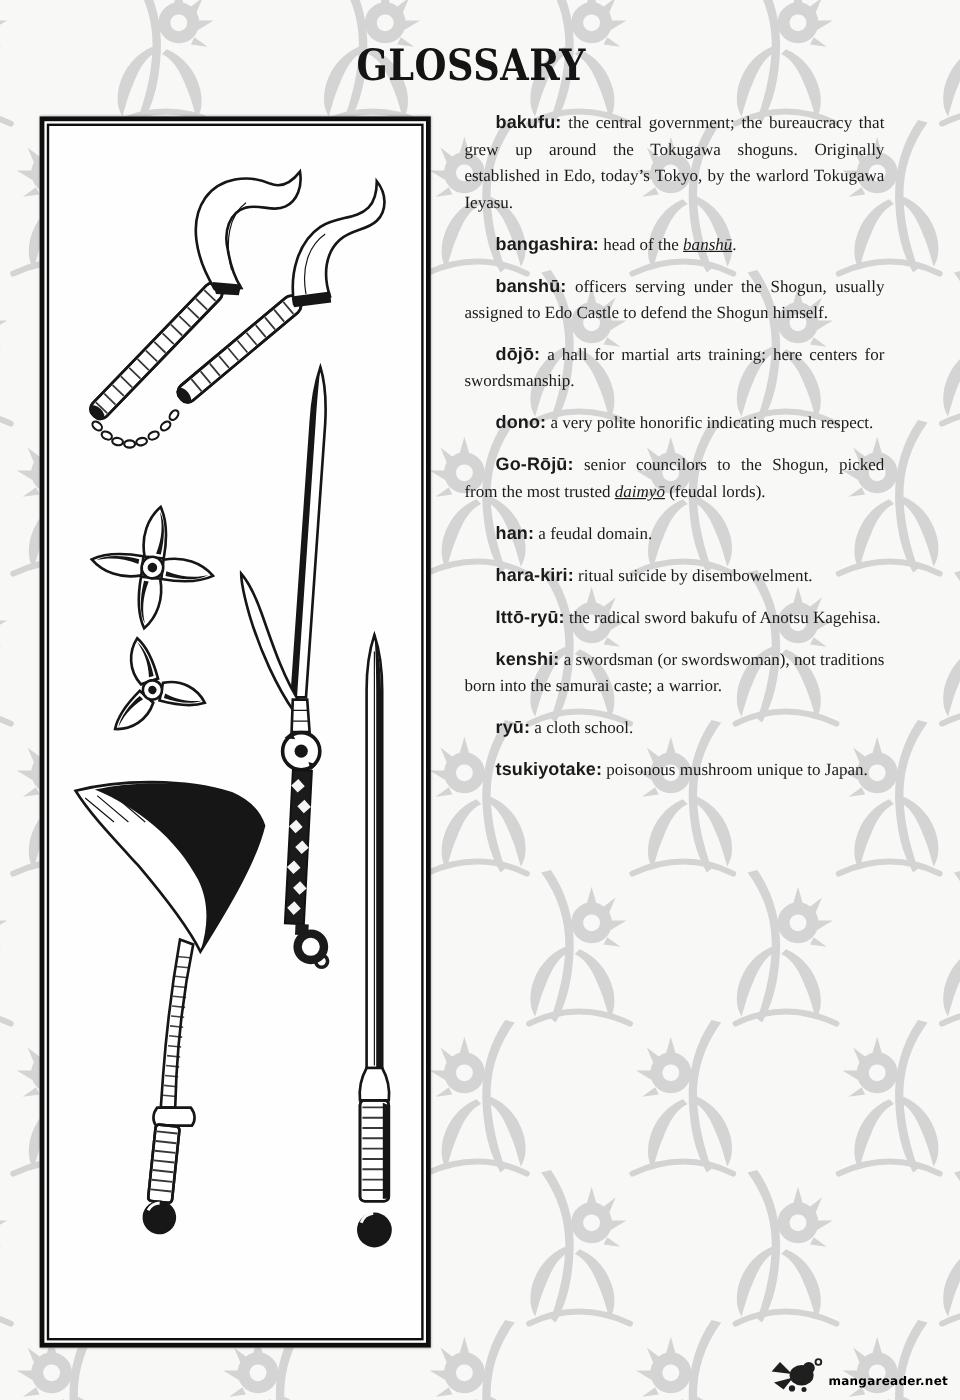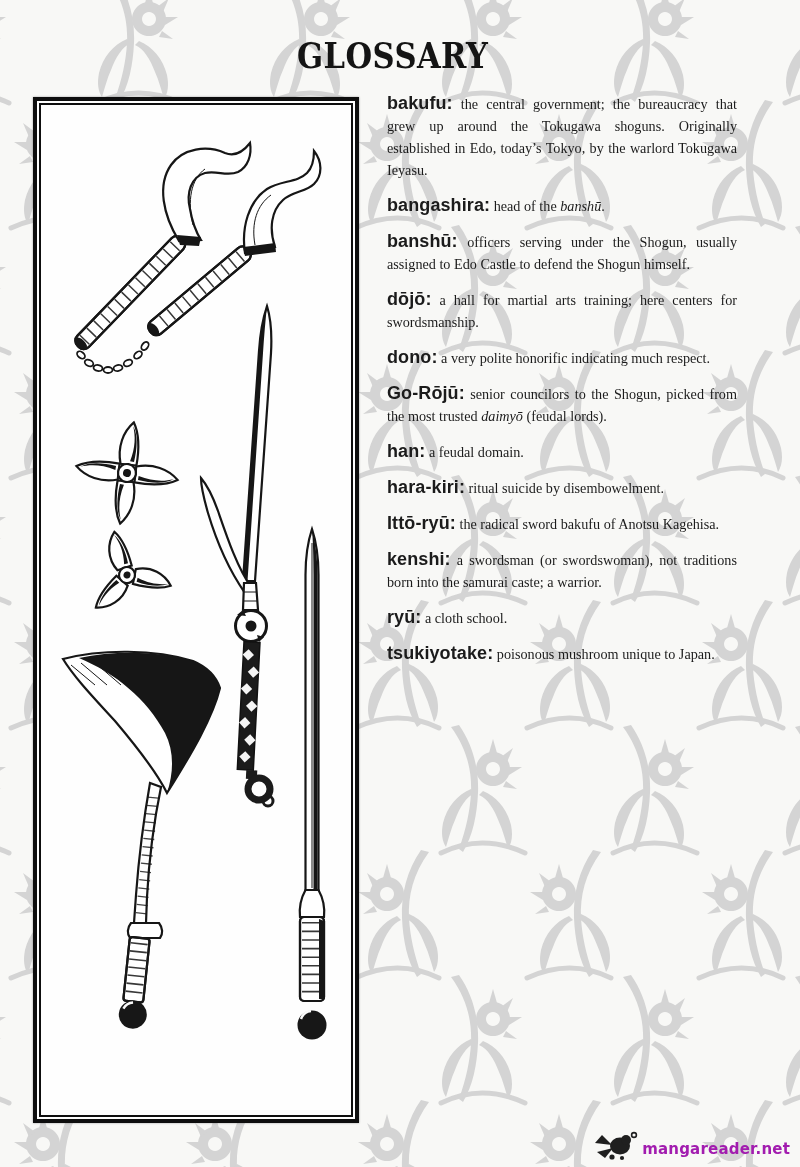--- a/index.html
+++ b/index.html
@@ -12,26 +12,26 @@
       letter-spacing:.5px;transform:scaleX(.85);transform-origin:left top;white-space:nowrap;}
 
   .illus-box{position:absolute;left:33px;top:97px;width:326px;height:1026px;box-sizing:border-box;
       background:#fefefe;border:4px solid #0e0e0e;padding:2px;box-shadow:0 0 2px rgba(0,0,0,.35);}
   .illus-inner{width:100%;height:100%;box-sizing:border-box;border:2px solid #0e0e0e;overflow:hidden;}
   .weapons-svg{display:block;width:100%;height:100%;}
 
   .glossary{position:absolute;left:387px;top:92px;width:350px;font-size:14.2px;line-height:22px;
       text-align:justify;color:#1b1b1b;}
   .entry{margin:0 0 13px 0;}
-  .term{font-family:"Liberation Sans",sans-serif;font-weight:bold;font-size:18px;letter-spacing:.1px;}
-  .defi{font-style:italic;}
+  .term{font-family:"Liberation Sans",sans-serif;font-weight:bold;font-size:15px;letter-spacing:.1px;margin-left:26px;}
+  .defi{font-style:italic;text-decoration:underline;}
 
   .watermark{position:absolute;right:10px;bottom:6px;display:flex;align-items:flex-end;gap:4px;}
-  .watermark-text{font-family:"DejaVu Sans",sans-serif;font-weight:bold;font-size:15px;
-      color:#a21caf;letter-spacing:.2px;line-height:1;padding-bottom:4px;}
+  .watermark-text{font-family:"DejaVu Sans",sans-serif;font-weight:bold;font-size:10px;
+      color:#000000;letter-spacing:.2px;line-height:1;padding-bottom:4px;}
 
   
   .wh{fill:#ffffff;stroke:#161616;stroke-width:2.2;}
   .wk{fill:#161616;}
   .thin{stroke:#161616;stroke-width:1;fill:none;}
 </style>
 </head>
 <body>
 
 <div class="page">

